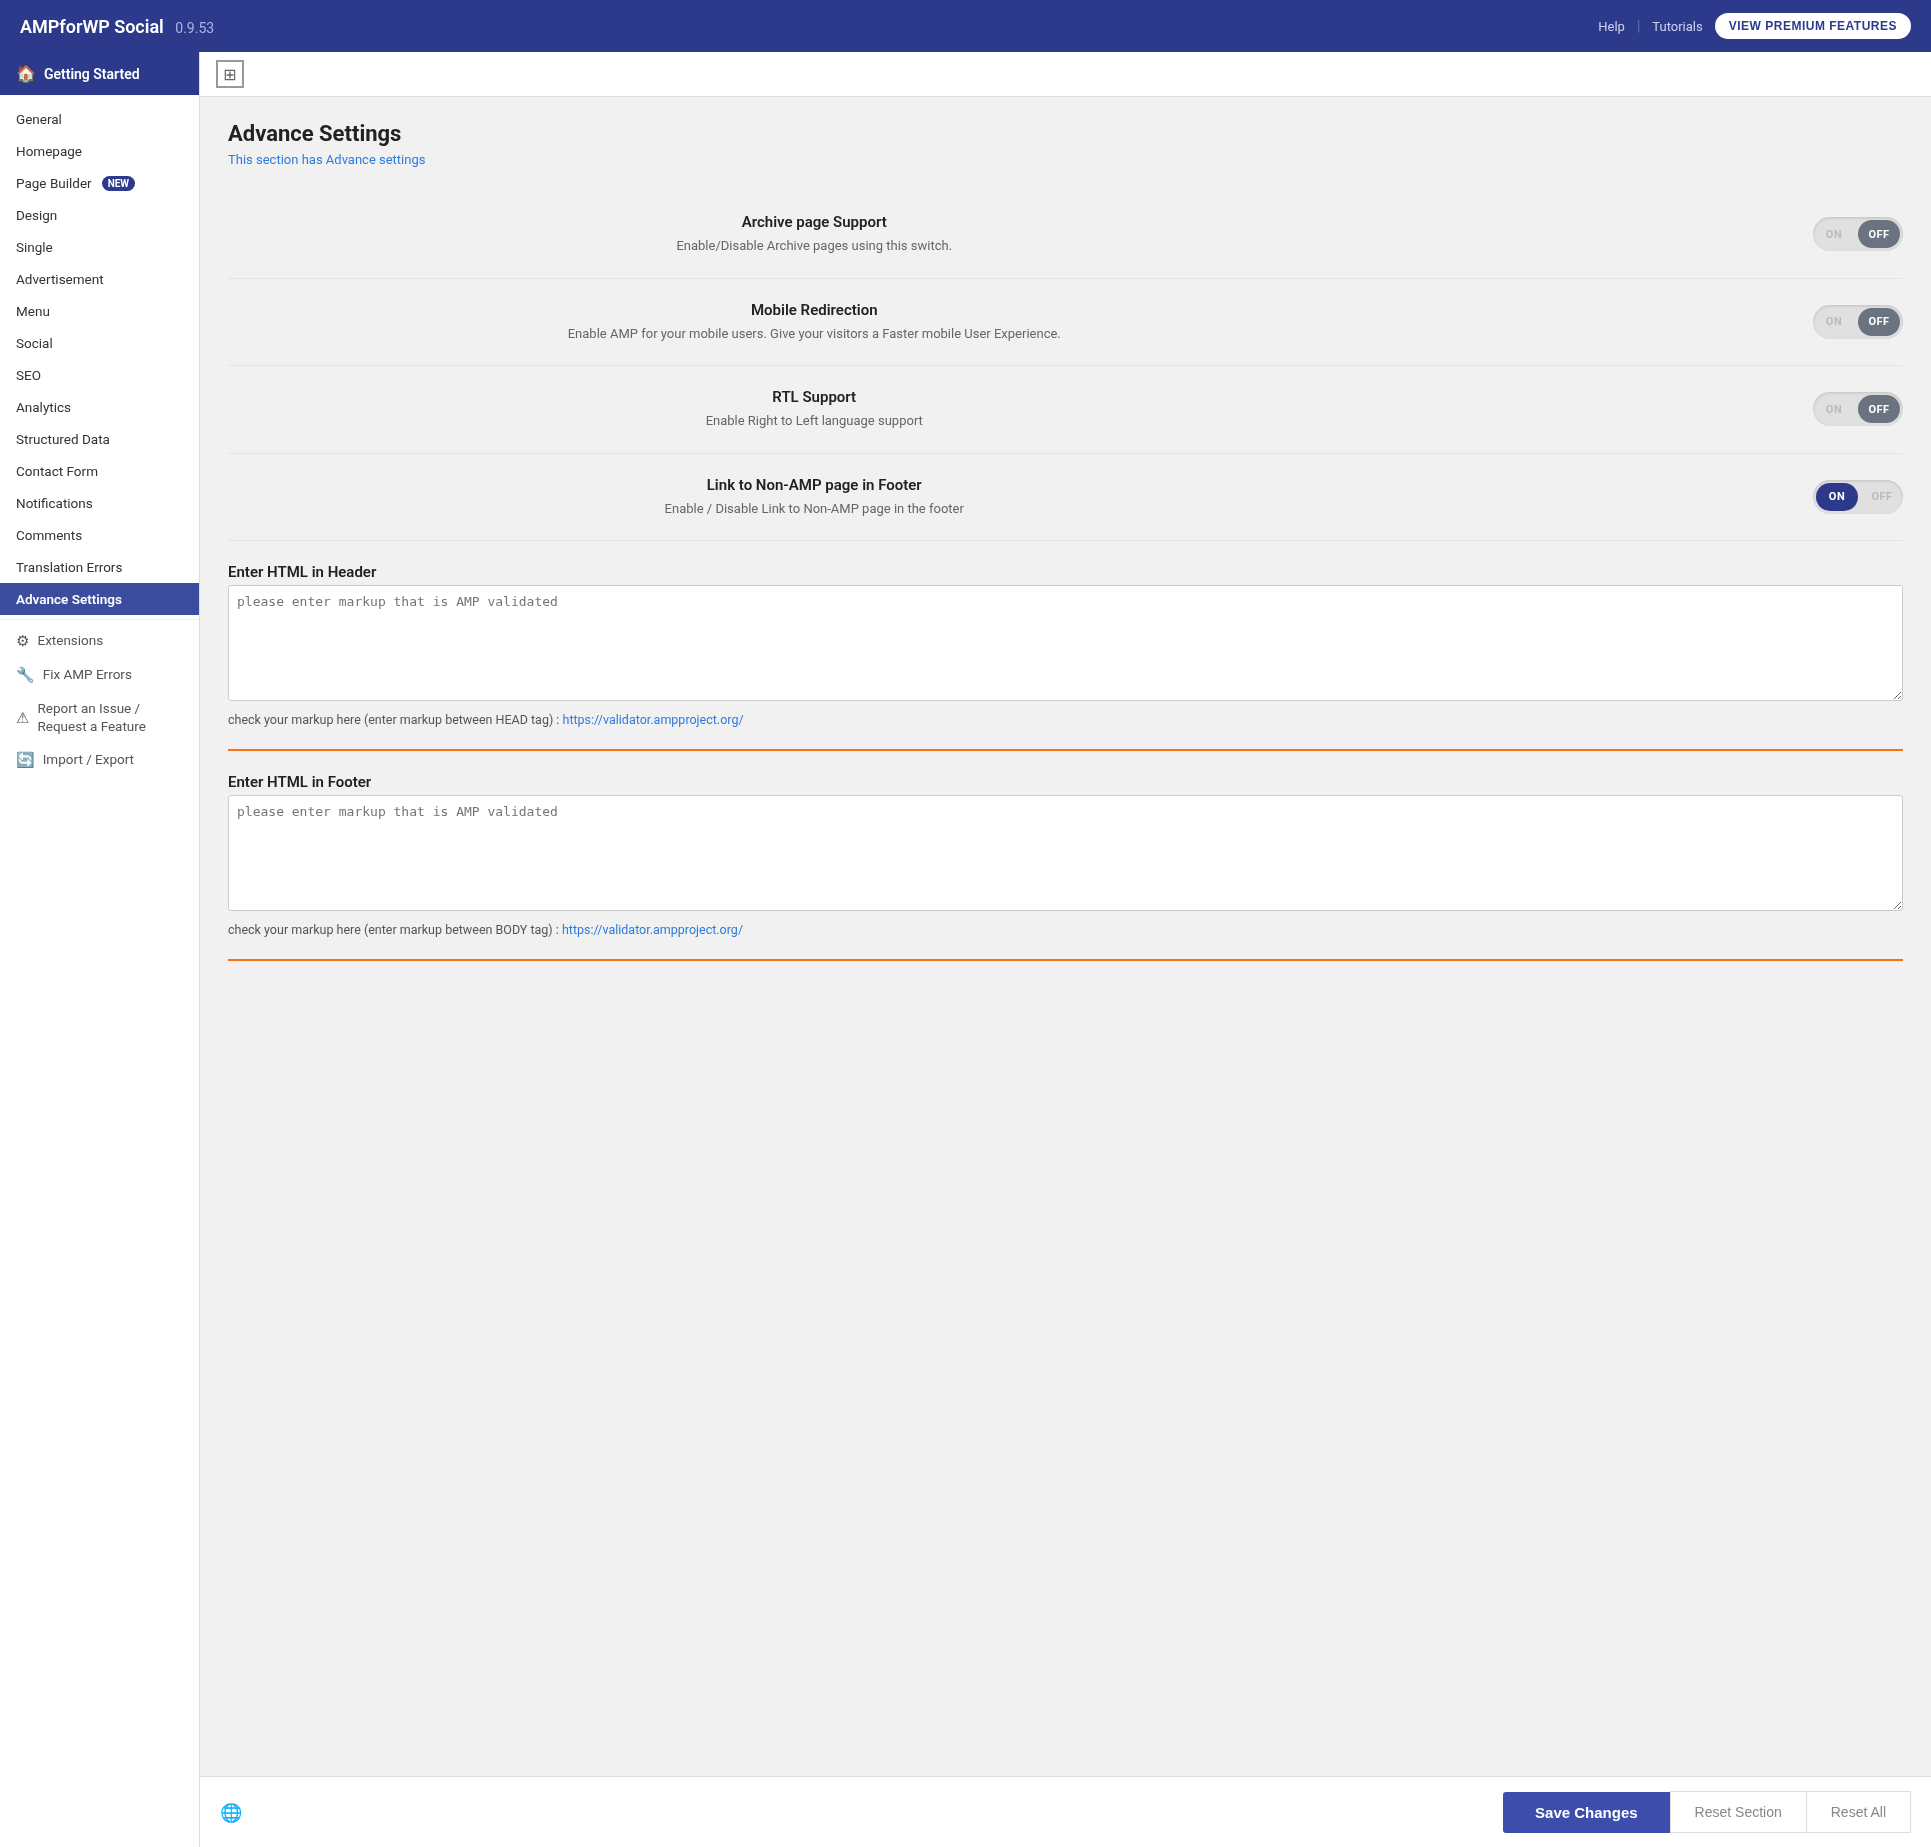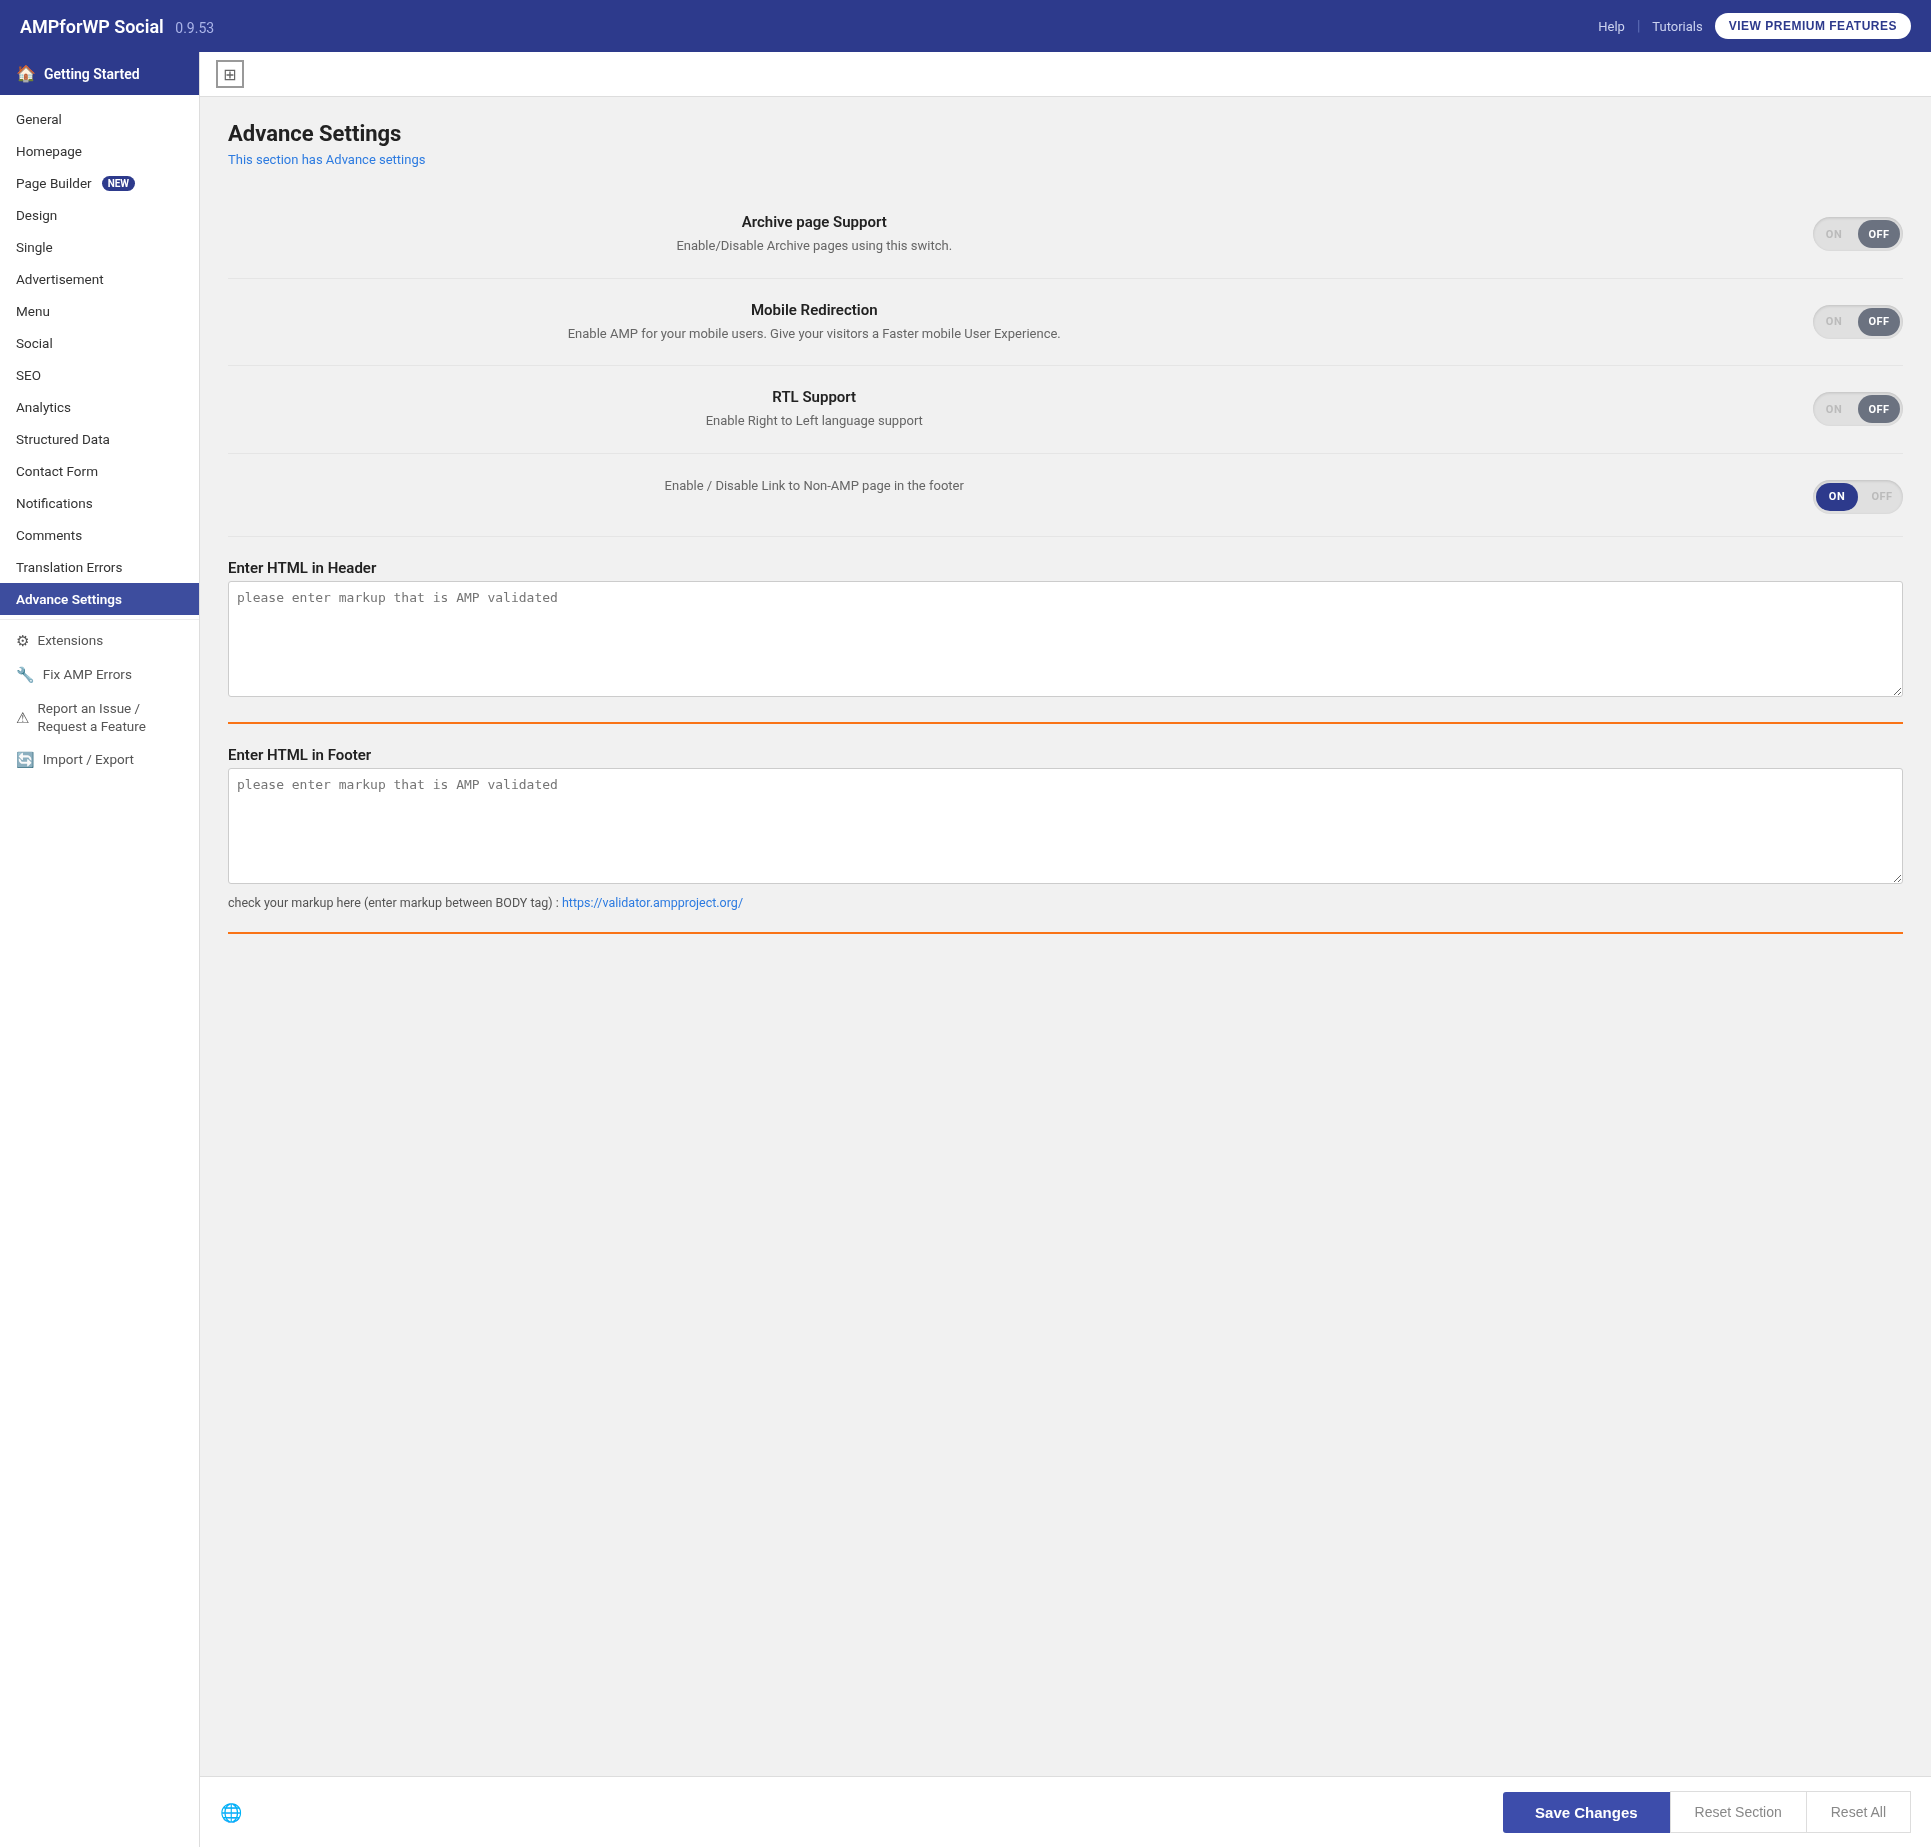--- a/index.html
+++ b/index.html
@@ -377,34 +377,38 @@
     </div>
     <div class="setting-control">
       <div class="toggle-switch off-active">
         <div class="toggle-on">ON</div>
         <div class="toggle-off">OFF</div>
       </div>
     </div>
   </div>
           <div class="setting-row">
     <div class="setting-info">
+      <div class="setting-label">Link to Non-AMP page in Footer</div>
       <div class="setting-desc">Enable / Disable Link to Non-AMP page in the footer</div>
     </div>
     <div class="setting-control">
       <div class="toggle-switch on-active">
         <div class="toggle-on">ON</div>
         <div class="toggle-off">OFF</div>
       </div>
     </div>
   </div>
         </div>
 
       <div class="textarea-section">
         <div class="textarea-label">Enter HTML in Header</div>
         <textarea class="html-textarea" id="html-header-ta" placeholder="please enter markup that is AMP validated" style=""></textarea>
+        <div class="validator-note">
+          <span>check your markup here (enter markup between HEAD tag) : </span><a>https://validator.ampproject.org/</a>
+        </div>
       </div>
 
       <div class="textarea-section">
         <div class="textarea-label">Enter HTML in Footer</div>
         <textarea class="html-textarea" id="html-footer-ta" placeholder="please enter markup that is AMP validated" style=""></textarea>
         <div class="validator-note">
           <span>check your markup here (enter markup between BODY tag) : </span><a>https://validator.ampproject.org/</a>
         </div>
       </div>
     </div>

